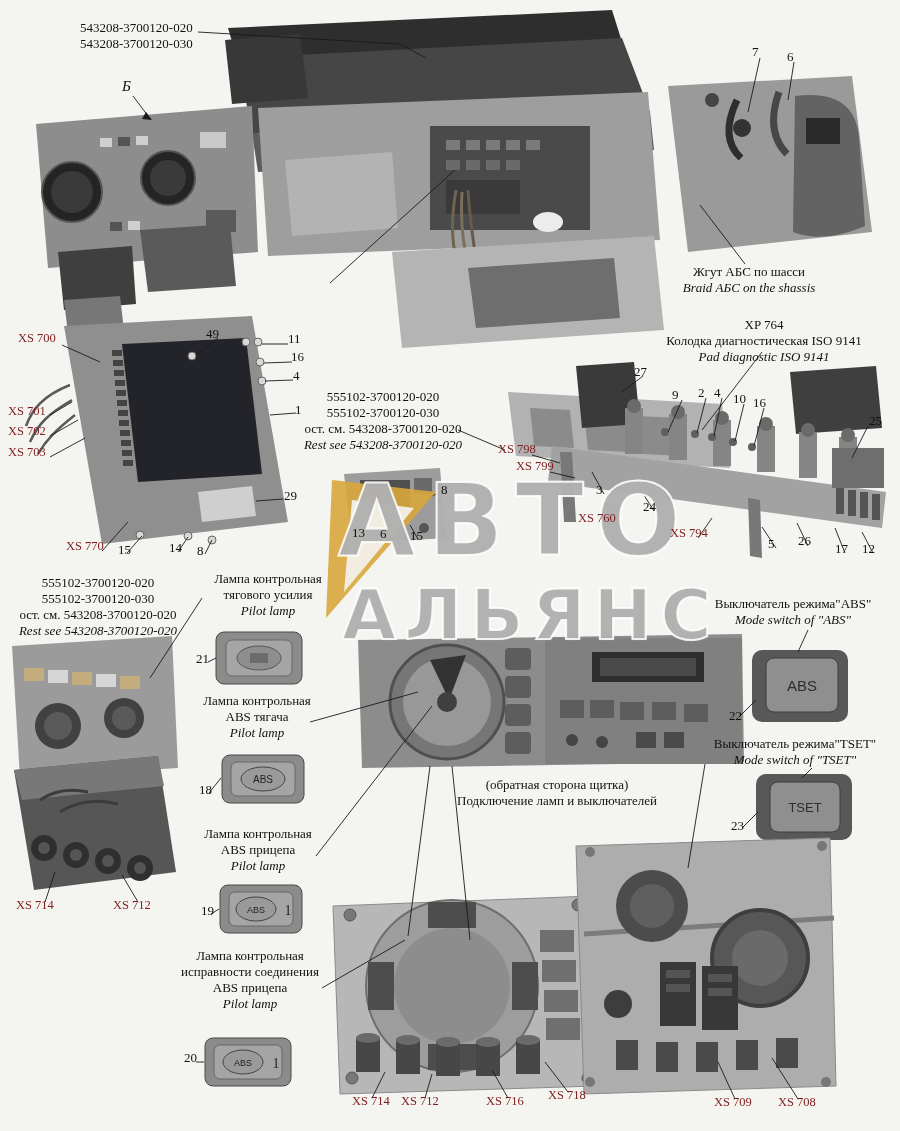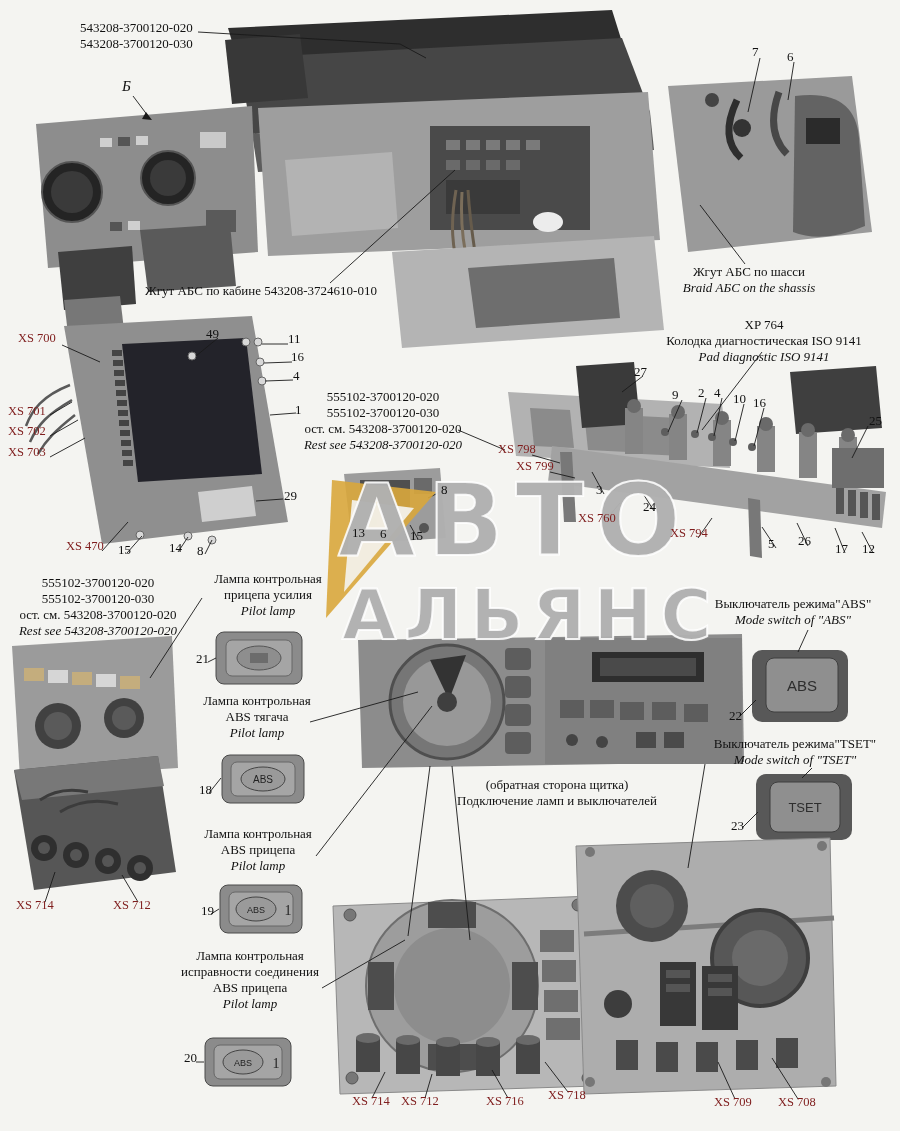--- a/index.html
+++ b/index.html
@@ -378,21 +378,20 @@
   </div>
 
   <div class="lbl" style="left:80px;top:20px">
     <div>543208-3700120-020</div>
     <div>543208-3700120-030</div>
   </div>
 
   <div class="bmark" style="left:122px;top:78px">Б</div>
 
   <div class="lbl c" style="left:118px;top:283px;width:286px">
-    <div>Жгут АБС по кабине 543208-3724610-010</div>
   </div>
 
   <div class="lbl c" style="left:664px;top:264px;width:170px">
     <div>Жгут АБС по шасси</div>
     <div class="en">Braid АБС on the shassis</div>
   </div>
 
   <div class="lbl c" style="left:648px;top:317px;width:232px">
     <div>XP 764</div>
     <div>Колодка диагностическая ISO 9141</div>
@@ -408,21 +407,21 @@
 
   <div class="lbl c" style="left:2px;top:575px;width:192px">
     <div>555102-3700120-020</div>
     <div>555102-3700120-030</div>
     <div>ост. см. 543208-3700120-020</div>
     <div class="en">Rest see 543208-3700120-020</div>
   </div>
 
   <div class="lbl c" style="left:202px;top:571px;width:132px">
     <div>Лампа контрольная</div>
-    <div>прицепа усилия</div>
+    <div>тягового усилия</div>
     <div class="en">Pilot lamp</div>
   </div>
 
   <div class="lbl c" style="left:196px;top:693px;width:122px">
     <div>Лампа контрольная</div>
     <div>ABS тягача</div>
     <div class="en">Pilot lamp</div>
   </div>
 
   <div class="lbl c" style="left:194px;top:826px;width:128px">
@@ -450,21 +449,21 @@
 
   <div class="lbl c" style="left:412px;top:777px;width:290px">
     <div>(обратная сторона щитка)</div>
     <div>Подключение ламп и выключателей</div>
   </div>
 
   <div class="xs" style="left:18px;top:331px">XS 700</div>
   <div class="xs" style="left:8px;top:404px">XS 701</div>
   <div class="xs" style="left:8px;top:424px">XS 702</div>
   <div class="xs" style="left:8px;top:445px">XS 703</div>
-  <div class="xs" style="left:66px;top:539px">XS 470</div>
+  <div class="xs" style="left:66px;top:539px">XS 770</div>
   <div class="xs" style="left:498px;top:442px">XS 798</div>
   <div class="xs" style="left:516px;top:459px">XS 799</div>
   <div class="xs" style="left:578px;top:511px">XS 760</div>
   <div class="xs" style="left:670px;top:526px">XS 794</div>
   <div class="xs" style="left:16px;top:898px">XS 714</div>
   <div class="xs" style="left:113px;top:898px">XS 712</div>
   <div class="xs" style="left:352px;top:1094px">XS 714</div>
   <div class="xs" style="left:401px;top:1094px">XS 712</div>
   <div class="xs" style="left:486px;top:1094px">XS 716</div>
   <div class="xs" style="left:548px;top:1088px">XS 718</div>

